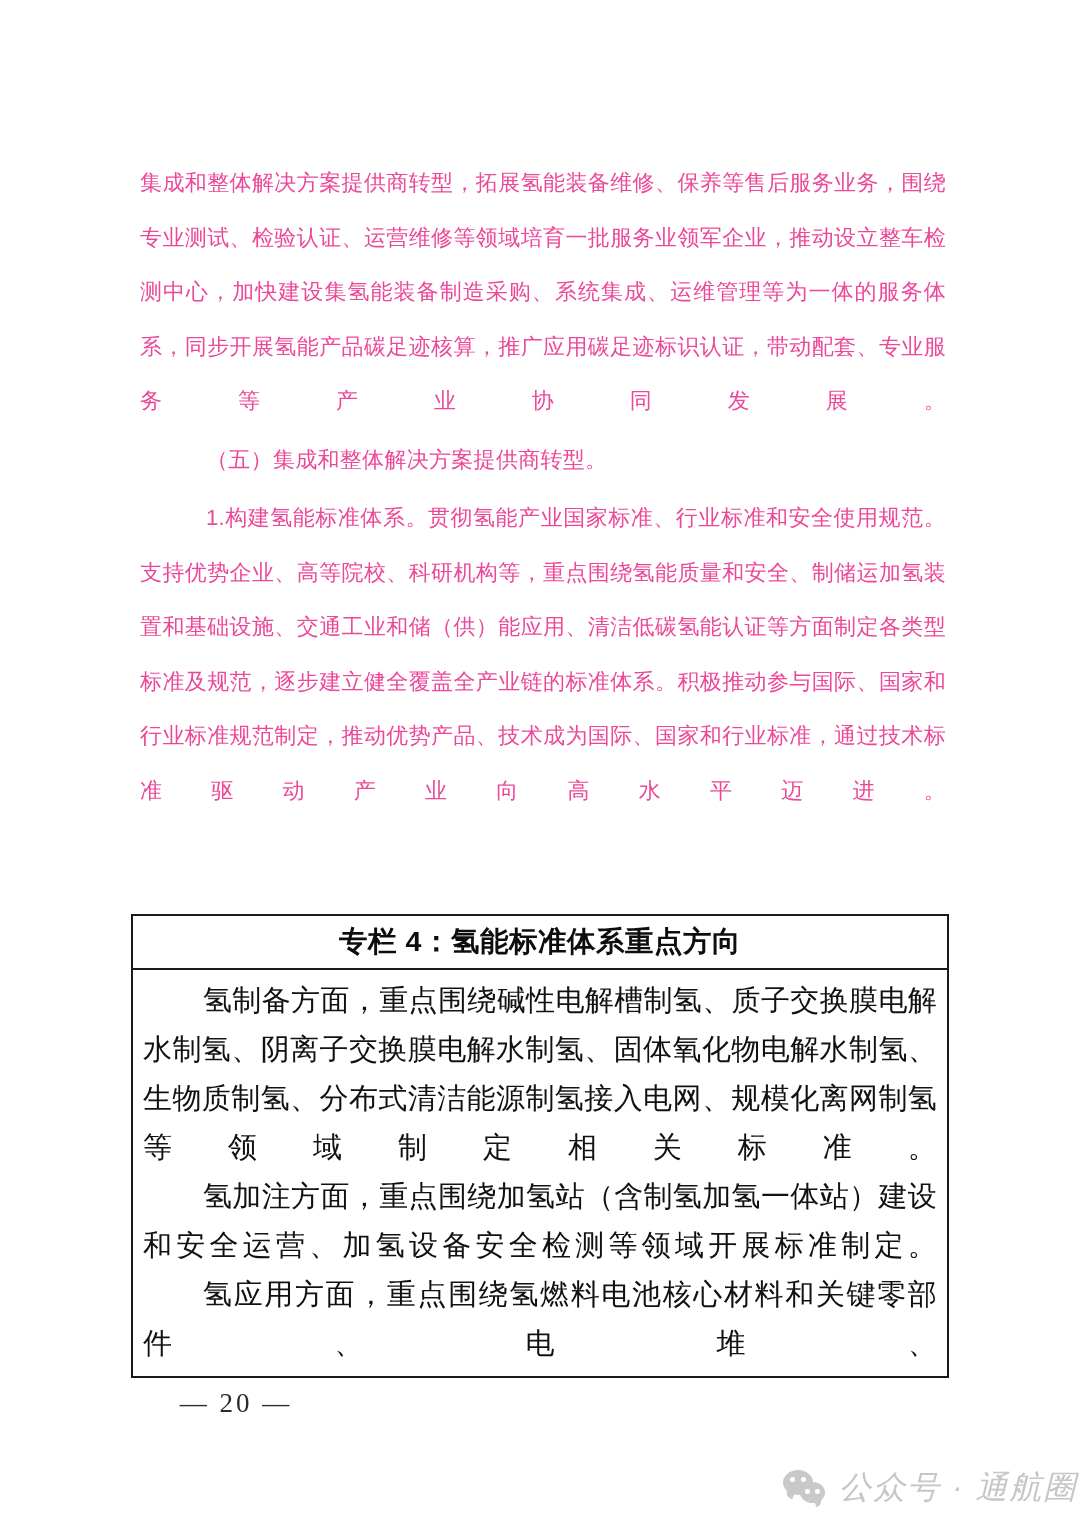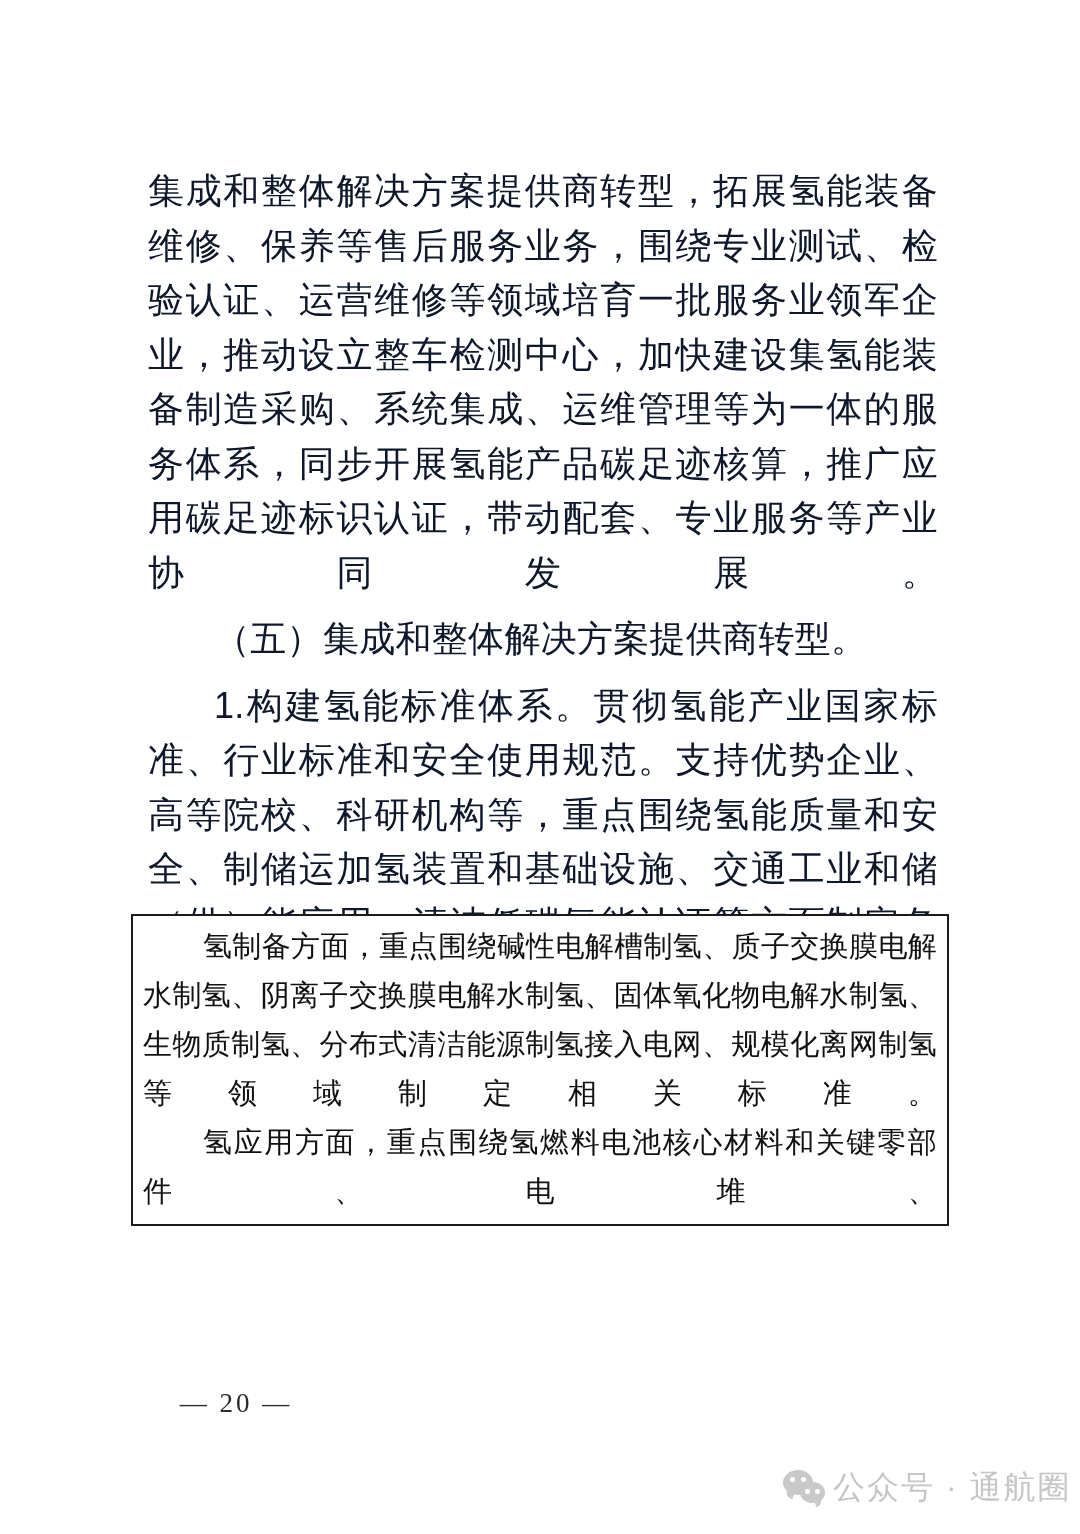--- a/index.html
+++ b/index.html
@@ -26,30 +26,30 @@
 
   
   .body-col {
     position: absolute;
     left: 136px;
     top: 152px;
     width: 814px;
   }
 
   p.para {
-    margin: 12px;
-    font-size: 36px;
+    margin: 4px;
+    font-size: 22px;
     line-height: 54.5px;
     letter-spacing: 0.3px;
     text-align: justify;
     text-justify: inter-character;
     text-align-last: left;
     word-break: break-all;
     font-weight: 500;
-    color: #0f172a;
+    color: #ec4899;
   }
   p.para.indent {
     text-indent: 66px;
   }
   p.para.lastjustify {
     text-align-last: justify;
   }
 
   
   .callout {
@@ -103,22 +103,23 @@
     text-align: center;
   }
 
   
   .watermark {
     position: absolute;
     left: 783px;
     top: 1466px;
     display: flex;
     align-items: center;
-    gap: 4px;
+    gap: 10px;
     opacity: 1;
+    font-style: italic;
   }
   .wm-icon {
     width: 46px;
     height: 40px;
     position: relative;
     flex: 0 0 auto;
   }
   .wm-icon .bub {
     position: absolute;
     border-radius: 50%;
@@ -176,22 +177,24 @@
 
   <div class="body-col">
     <p class="para lastjustify">集成和整体解决方案提供商转型，拓展氢能装备维修、保养等售后服务业务，围绕专业测试、检验认证、运营维修等领域培育一批服务业领军企业，推动设立整车检测中心，加快建设集氢能装备制造采购、系统集成、运维管理等为一体的服务体系，同步开展氢能产品碳足迹核算，推广应用碳足迹标识认证，带动配套、专业服务等产业协同发展。</p>
 
     <p class="para indent">（五）集成和整体解决方案提供商转型。</p>
 
     <p class="para indent lastjustify">1.构建氢能标准体系。贯彻氢能产业国家标准、行业标准和安全使用规范。支持优势企业、高等院校、科研机构等，重点围绕氢能质量和安全、制储运加氢装置和基础设施、交通工业和储（供）能应用、清洁低碳氢能认证等方面制定各类型标准及规范，逐步建立健全覆盖全产业链的标准体系。积极推动参与国际、国家和行业标准规范制定，推动优势产品、技术成为国际、国家和行业标准，通过技术标准驱动产业向高水平迈进。</p>
   </div>
 
   <div class="callout">
+    <div class="callout-title">专栏 4：氢能标准体系重点方向</div>
     <div class="callout-body">
       <p class="justify-full">氢制备方面，重点围绕碱性电解槽制氢、质子交换膜电解水制氢、阴离子交换膜电解水制氢、固体氧化物电解水制氢、生物质制氢、分布式清洁能源制氢接入电网、规模化离网制氢等领域制定相关标准。</p>
+      <p class="justify-full">氢加注方面，重点围绕加氢站（含制氢加氢一体站）建设和安全运营、加氢设备安全检测等领域开展标准制定。</p>
       <p class="justify-full">氢应用方面，重点围绕氢燃料电池核心材料和关键零部件、电堆、</p>
     </div>
   </div>
 
   <div class="page-number">— 20 —</div>
 
   <div class="watermark">
     <div class="wm-icon">
       <span class="bub big"></span>
       <span class="bub small"></span>

